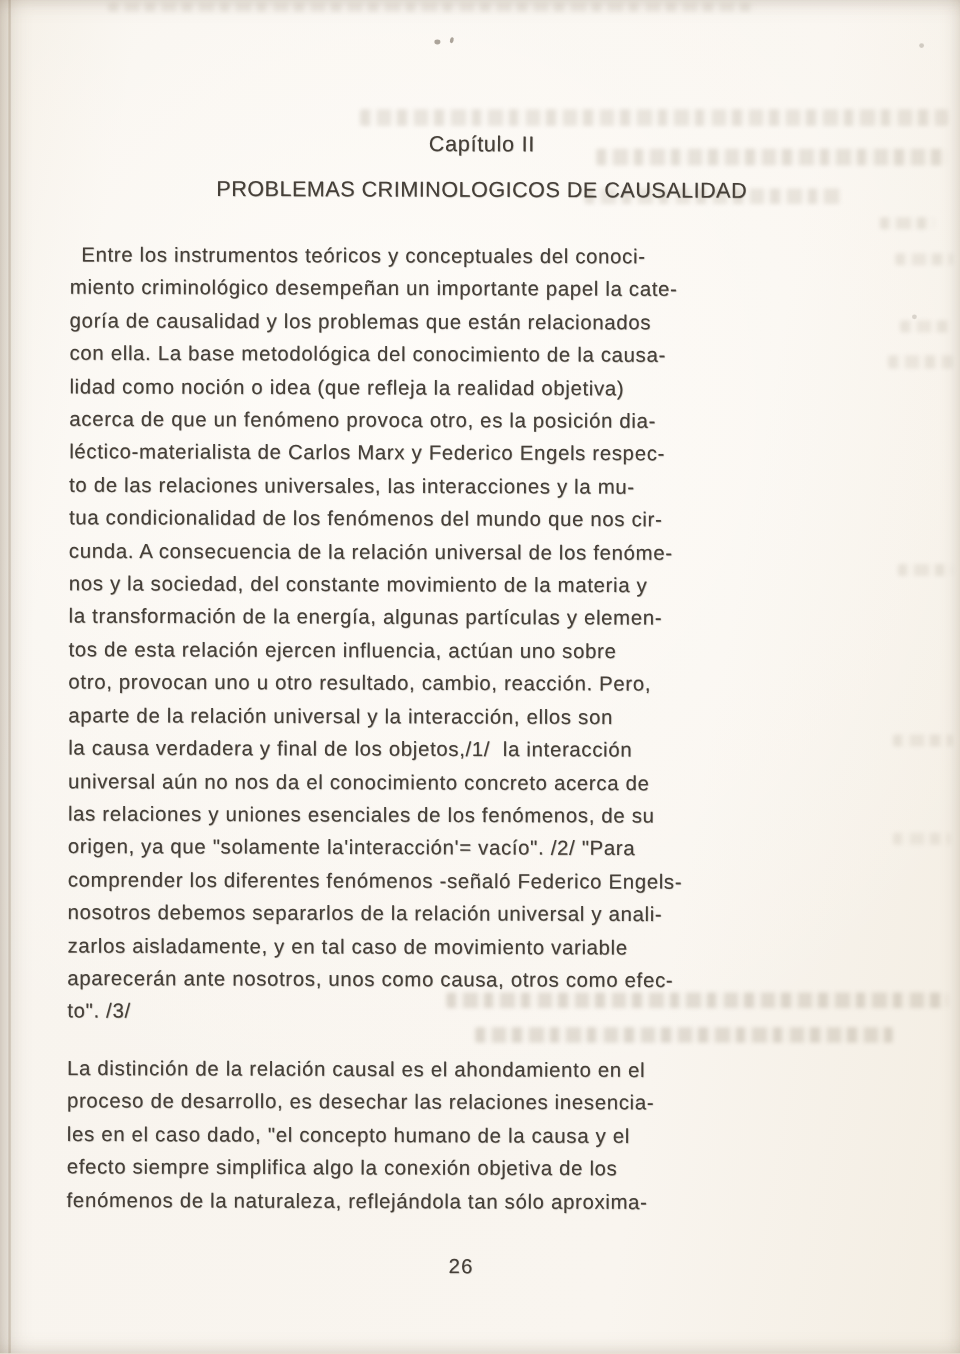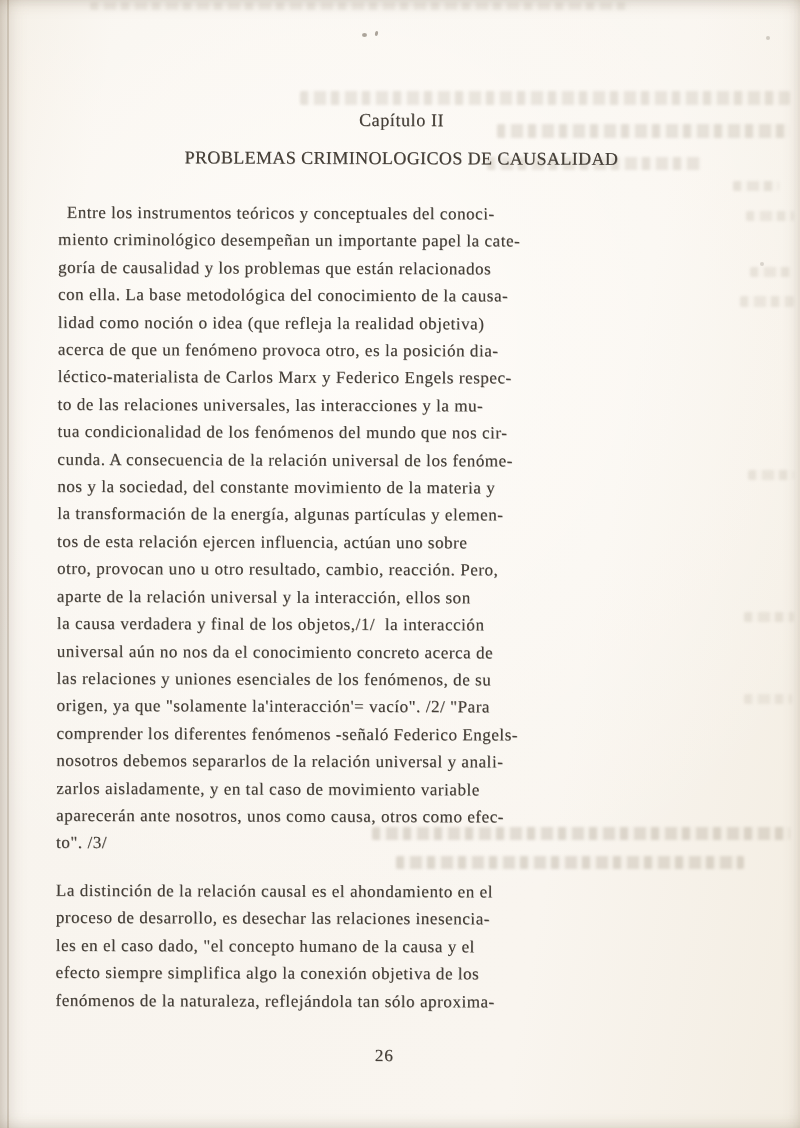--- a/index.html
+++ b/index.html
@@ -6,21 +6,21 @@
     margin: 0;
     padding: 0;
     background: #e9e2d5;
   }
 
   .scan-page {
     position: relative;
     width: 800px;
     height: 1128px;
     overflow: hidden;
-    font-family: Liberation Serif, serif;
+    font-family: Liberation Sans, sans-serif;
     color: #453f38;
     background:
       radial-gradient(ellipse 120% 90% at 42% 30%, rgba(255,253,250,0.85) 0%, rgba(255,253,250,0) 60%),
       linear-gradient(100deg, #f3ede3 0%, #f8f4ee 12%, #f9f5ef 70%, #f3ede2 100%);
   }
 
   
   .scan-page::before {
     content: "";
     position: absolute;

